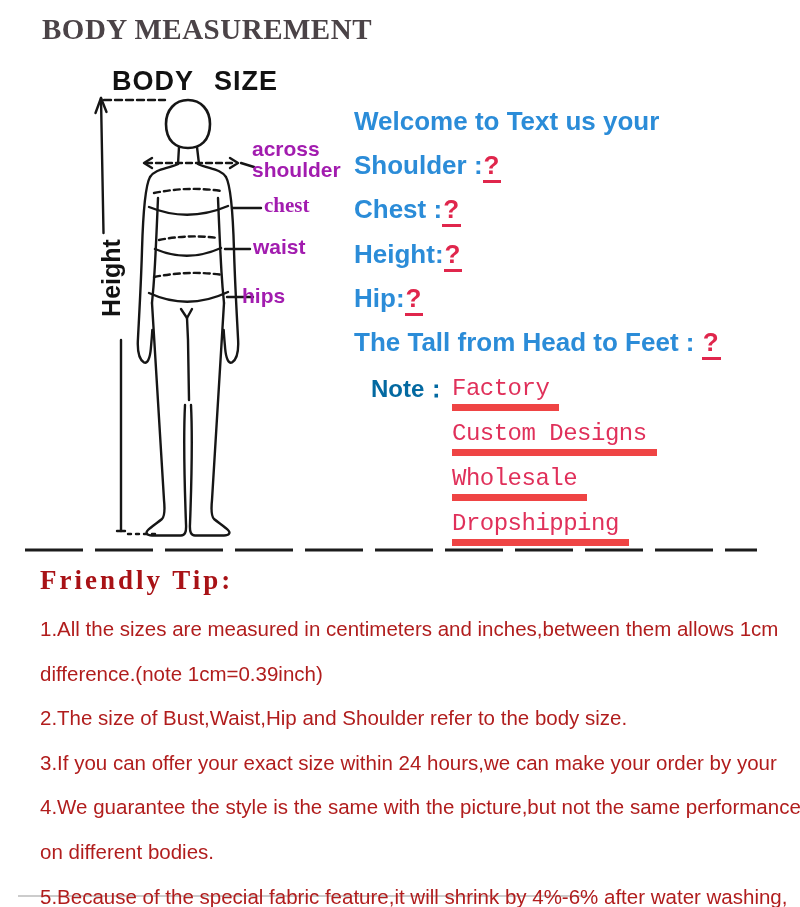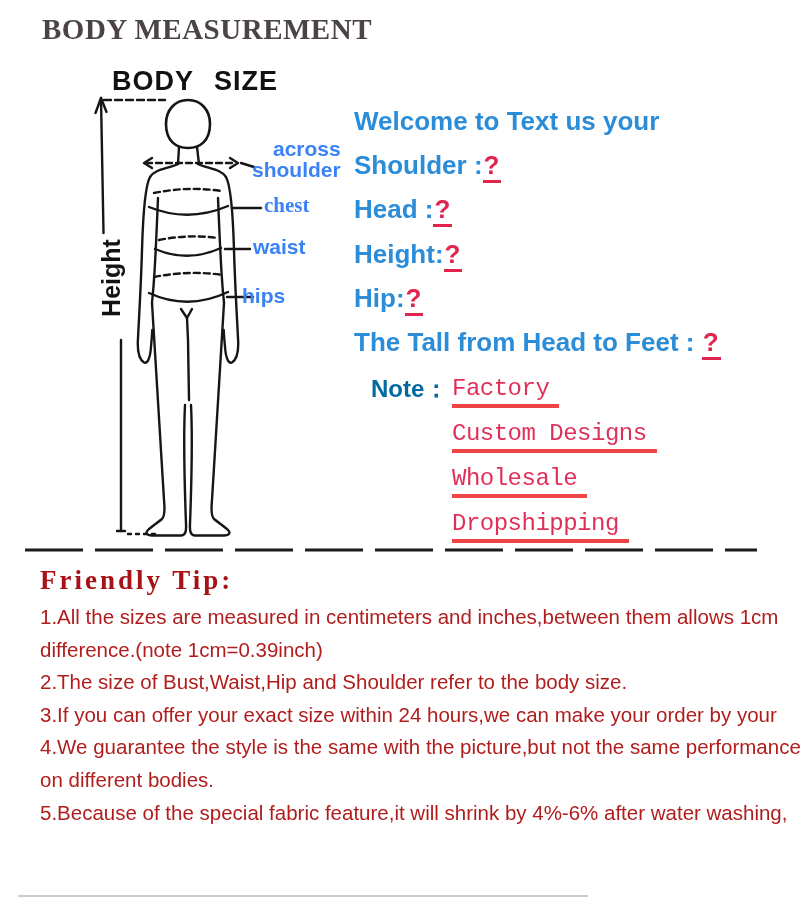--- a/index.html
+++ b/index.html
@@ -11,40 +11,40 @@
   .main-title{left:42px;top:13px;font:700 29px "Liberation Serif",serif;color:#4b4347;letter-spacing:.5px;}
 
   
   .art{left:0;top:0;pointer-events:none;}
 
   
   .bodysize{left:112px;top:66px;font:700 27px "Liberation Sans",sans-serif;color:#121212;
             letter-spacing:1px;word-spacing:12px;}
   .height-label{left:111px;top:278px;transform:translate(-50%,-50%) rotate(-90deg);
                 font:700 25px "Liberation Sans",sans-serif;color:#121212;}
-  .lbl{color:#3b82f6;font:600 21px "Liberation Sans",sans-serif;white-space:nowrap;text-align:right;}
+  .lbl{color:#a21caf;font:600 21px "Liberation Sans",sans-serif;white-space:nowrap;}
   .lbl-across{left:252px;top:138px;line-height:21px;}
   .lbl-chest{left:264px;top:193px;font:700 21px "Liberation Serif",serif;}
   .lbl-waist{left:253px;top:235px;}
   .lbl-hips{left:242px;top:284px;}
 
   
   .c-line{left:354px;font:700 26px "Liberation Sans",sans-serif;color:#2b8cd8;white-space:pre;}
   .q{color:#e0264c;border-bottom:3px solid #e0264c;padding:0 2px 0 1px;}
 
   
   .note-label{left:371px;top:373px;font:700 24px "Liberation Sans",sans-serif;color:#0369a1;}
   .note-item{left:452px;font:400 24px "Liberation Mono",monospace;letter-spacing:-0.5px;
-             color:#e0305a;border-bottom:4px solid #ef4444;padding:0 10px 2px 0;white-space:nowrap;}
+             color:#e0305a;border-bottom:7px solid #ef4444;padding:0 10px 2px 0;white-space:nowrap;}
 
   
   .tips-heading{left:40px;top:565px;font:700 27px "Liberation Serif",serif;
                 letter-spacing:3px;color:#a81216;}
   .tips{left:40px;top:601px;width:752px;font:400 20.5px "Liberation Sans",sans-serif;color:#b11d1d;}
-  .tips .tip-line{height:32.6px;line-height:32.6px;white-space:nowrap;}
+  .tips .tip-line{height:32.6px;line-height:32.6px;white-space:nowrap;margin-top:12px;}
 </style>
 </head>
 <body>
 
 <div class="canvas">
 
   <svg class="abs art" width="800" height="907" viewBox="0 0 800 907">
     <g stroke="#161616" fill="none" stroke-width="2.4" stroke-linecap="round" stroke-linejoin="round">
 
       <path d="M104,100 H165" stroke-dasharray="7 4"></path>
@@ -99,21 +99,21 @@
     <div>across</div>
     <div>shoulder</div>
   </div>
   <div class="abs lbl lbl-chest">chest</div>
   <div class="abs lbl lbl-waist">waist</div>
   <div class="abs lbl lbl-hips">hips</div>
 
   <div class="abs c-line" style="top:106px">Welcome to Text us your</div>
 
   <div class="abs c-line" style="top:150px"><span>Shoulder :</span><span class="q">?</span></div>
-  <div class="abs c-line" style="top:194px"><span>Head :</span><span class="q">?</span></div>
+  <div class="abs c-line" style="top:194px"><span>Chest :</span><span class="q">?</span></div>
   <div class="abs c-line" style="top:239px"><span>Height:</span><span class="q">?</span></div>
   <div class="abs c-line" style="top:283px"><span>Hip:</span><span class="q">?</span></div>
   <div class="abs c-line" style="top:327px"><span>The Tall from Head to Feet : </span><span class="q">?</span></div>
 
   <div class="abs note-label">Note：</div>
   <div class="abs note-item" style="top:375px">Factory</div>
   <div class="abs note-item" style="top:420px">Custom Designs</div>
   <div class="abs note-item" style="top:465px">Wholesale</div>
   <div class="abs note-item" style="top:510px">Dropshipping</div>
 

